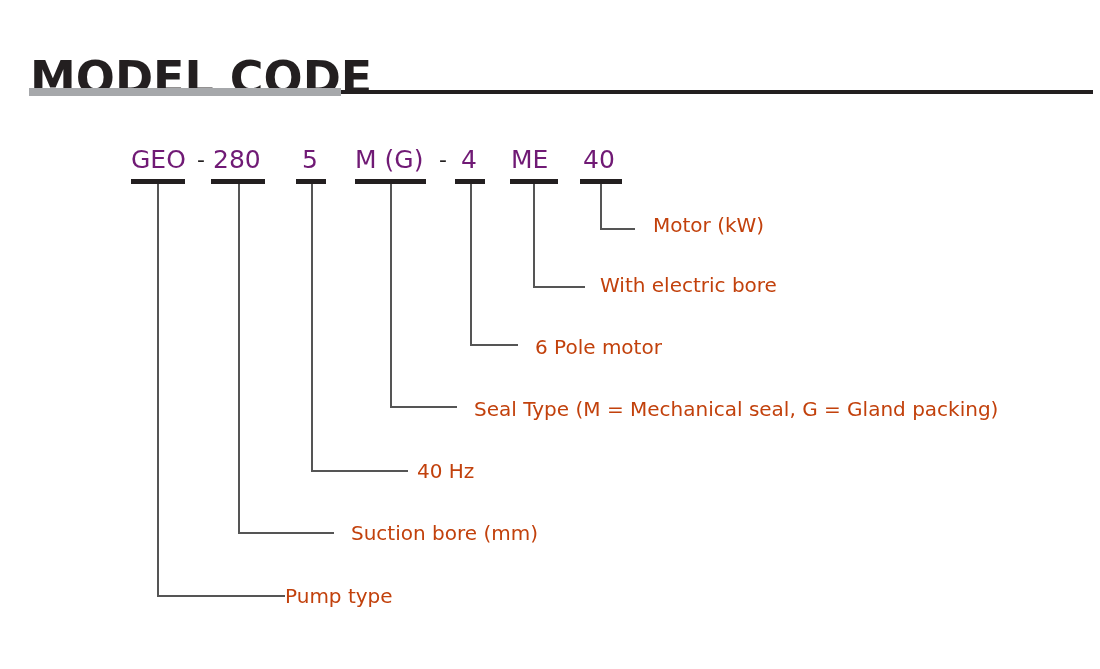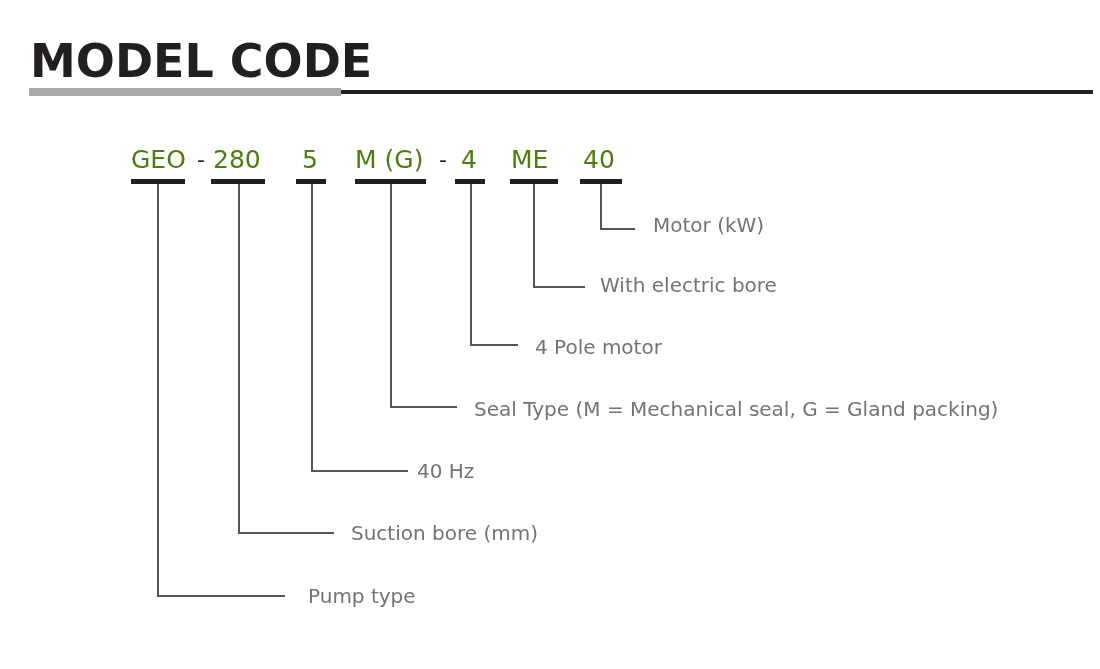--- a/index.html
+++ b/index.html
@@ -1,28 +1,28 @@
 <!DOCTYPE html>
 <html><head>
 <meta charset="utf-8">
 <style>
   html, body { margin: 0; padding: 0; background: #ffffff; }
   body { width: 1100px; height: 669px; position: relative; overflow: hidden;
          font-family: "DejaVu Sans", "Liberation Sans", sans-serif; color: #231f20; }
-  .title { position: absolute; left: 30px; top: 38px; font-size: 46px; font-weight: bold;
+  .title { position: absolute; left: 30px; top: 55px; font-size: 46px; font-weight: bold;
            letter-spacing: 0px; line-height: 46px; color: #231f20; }
   .title-bar-grey { position: absolute; left: 29px; top: 88px; width: 312px; height: 8px; background: #a6a8ab; }
   .title-bar-black { position: absolute; left: 341px; top: 90px; width: 752px; height: 4px; background: #231f20; }
-  .code { position: absolute; top: 145px; font-size: 25px; line-height: 30px; color: #4d7c0f;
+  .code { position: absolute; top: 145px; font-size: 25px; line-height: 30px; color: #701a75;
           font-family: "DejaVu Sans", sans-serif; white-space: pre; }
   .sep { position: absolute; top: 147px; font-size: 22px; color: #231f20; }
   .ubar { position: absolute; top: 179px; height: 5px; background: #231f20; }
   .vline { position: absolute; width: 1.5px; background: #555; }
   .hline { position: absolute; height: 1.5px; background: #555; }
-  .label { position: absolute; font-size: 20px; line-height: 24px; color: #737373; white-space: nowrap;
+  .label { position: absolute; font-size: 20px; line-height: 24px; color: #c2410c; white-space: nowrap;
            font-family: "DejaVu Sans", sans-serif; }
 </style>
 </head>
 <body>
 
 <div class="title">MODEL CODE</div>
 <div class="title-bar-grey"></div>
 <div class="title-bar-black"></div>
 
 <div class="code" style="left:131px">GEO</div>
@@ -59,17 +59,17 @@
 <div class="hline" style="left:470px;top:344px;width:48px"></div>
 
 <div class="vline" style="left:533px;top:184px;height:103px"></div>
 <div class="hline" style="left:533px;top:286px;width:52px"></div>
 
 <div class="vline" style="left:600px;top:184px;height:45px"></div>
 <div class="hline" style="left:600px;top:228px;width:35px"></div>
 
 <div class="label" style="left:653px;top:213px">Motor (kW)</div>
 <div class="label" style="left:600px;top:273px">With electric bore</div>
-<div class="label" style="left:535px;top:335px">4 Pole motor</div>
+<div class="label" style="left:535px;top:335px">6 Pole motor</div>
 <div class="label" style="left:474px;top:397px">Seal Type (M = Mechanical seal, G = Gland packing)</div>
 <div class="label" style="left:417px;top:459px">40 Hz</div>
 <div class="label" style="left:351px;top:521px">Suction bore (mm)</div>
-<div class="label" style="left:308px;top:584px">Pump type</div>
+<div class="label" style="left:285px;top:584px">Pump type</div>
 
 </body></html>

